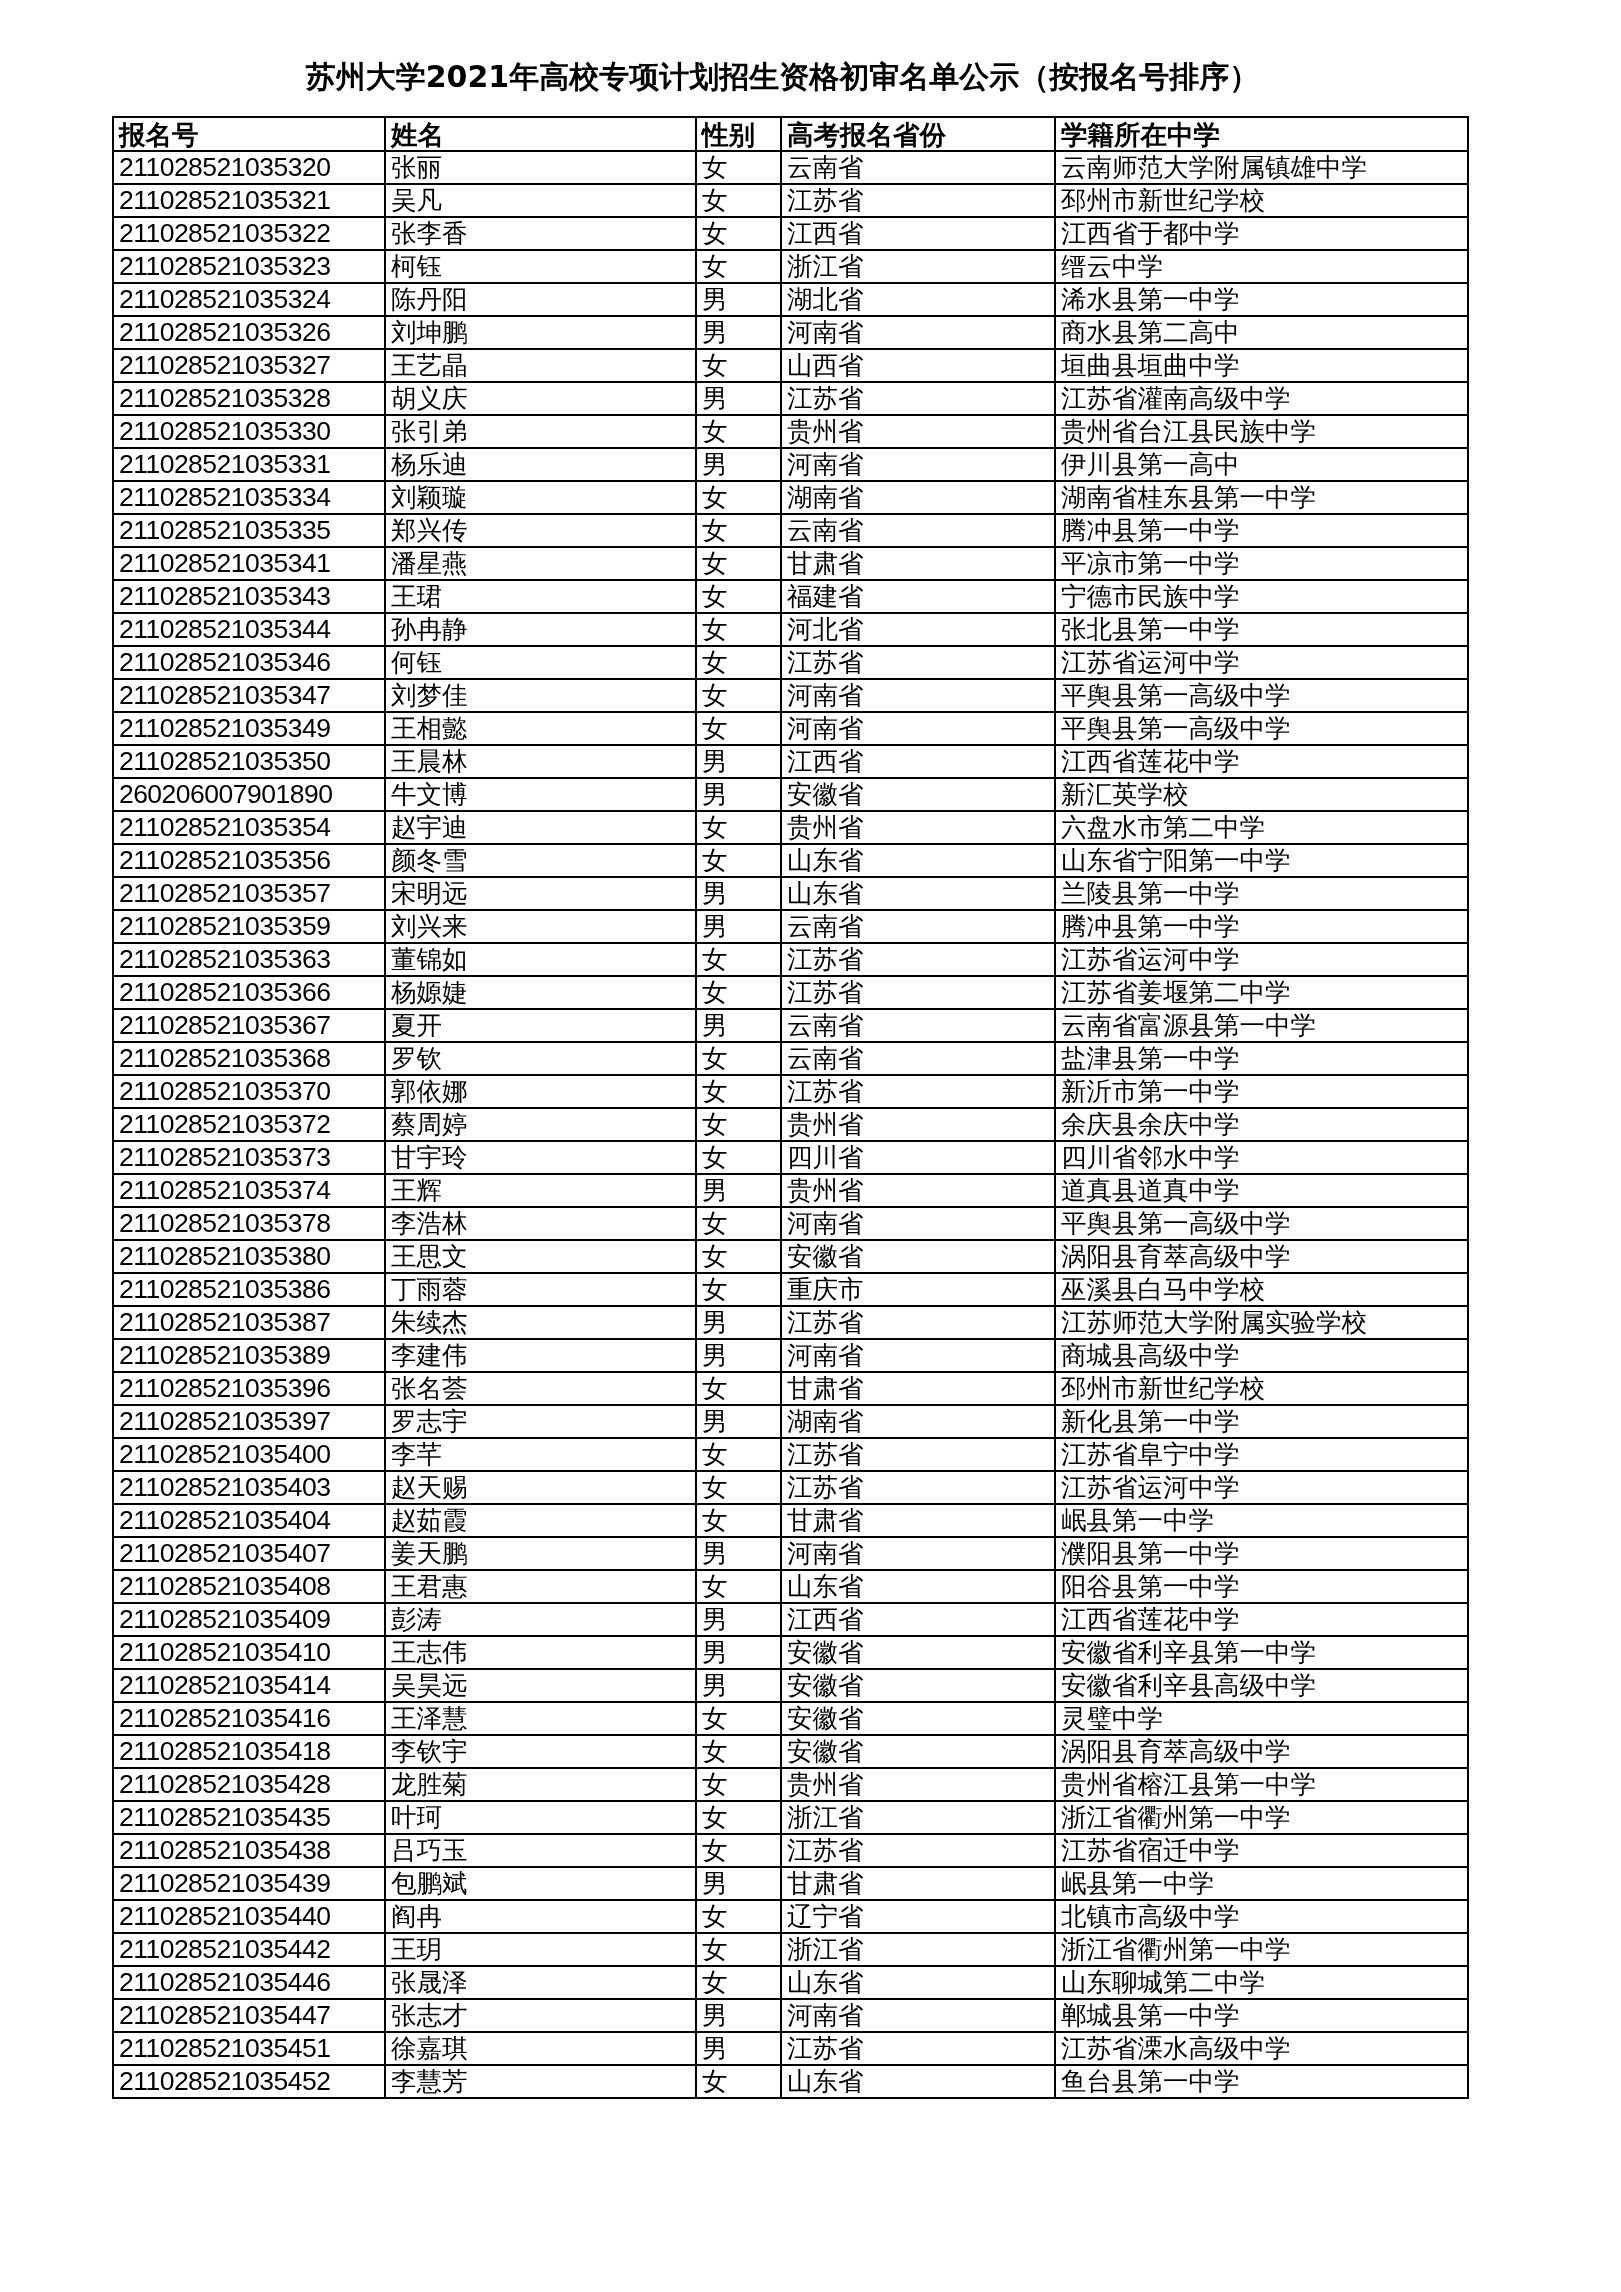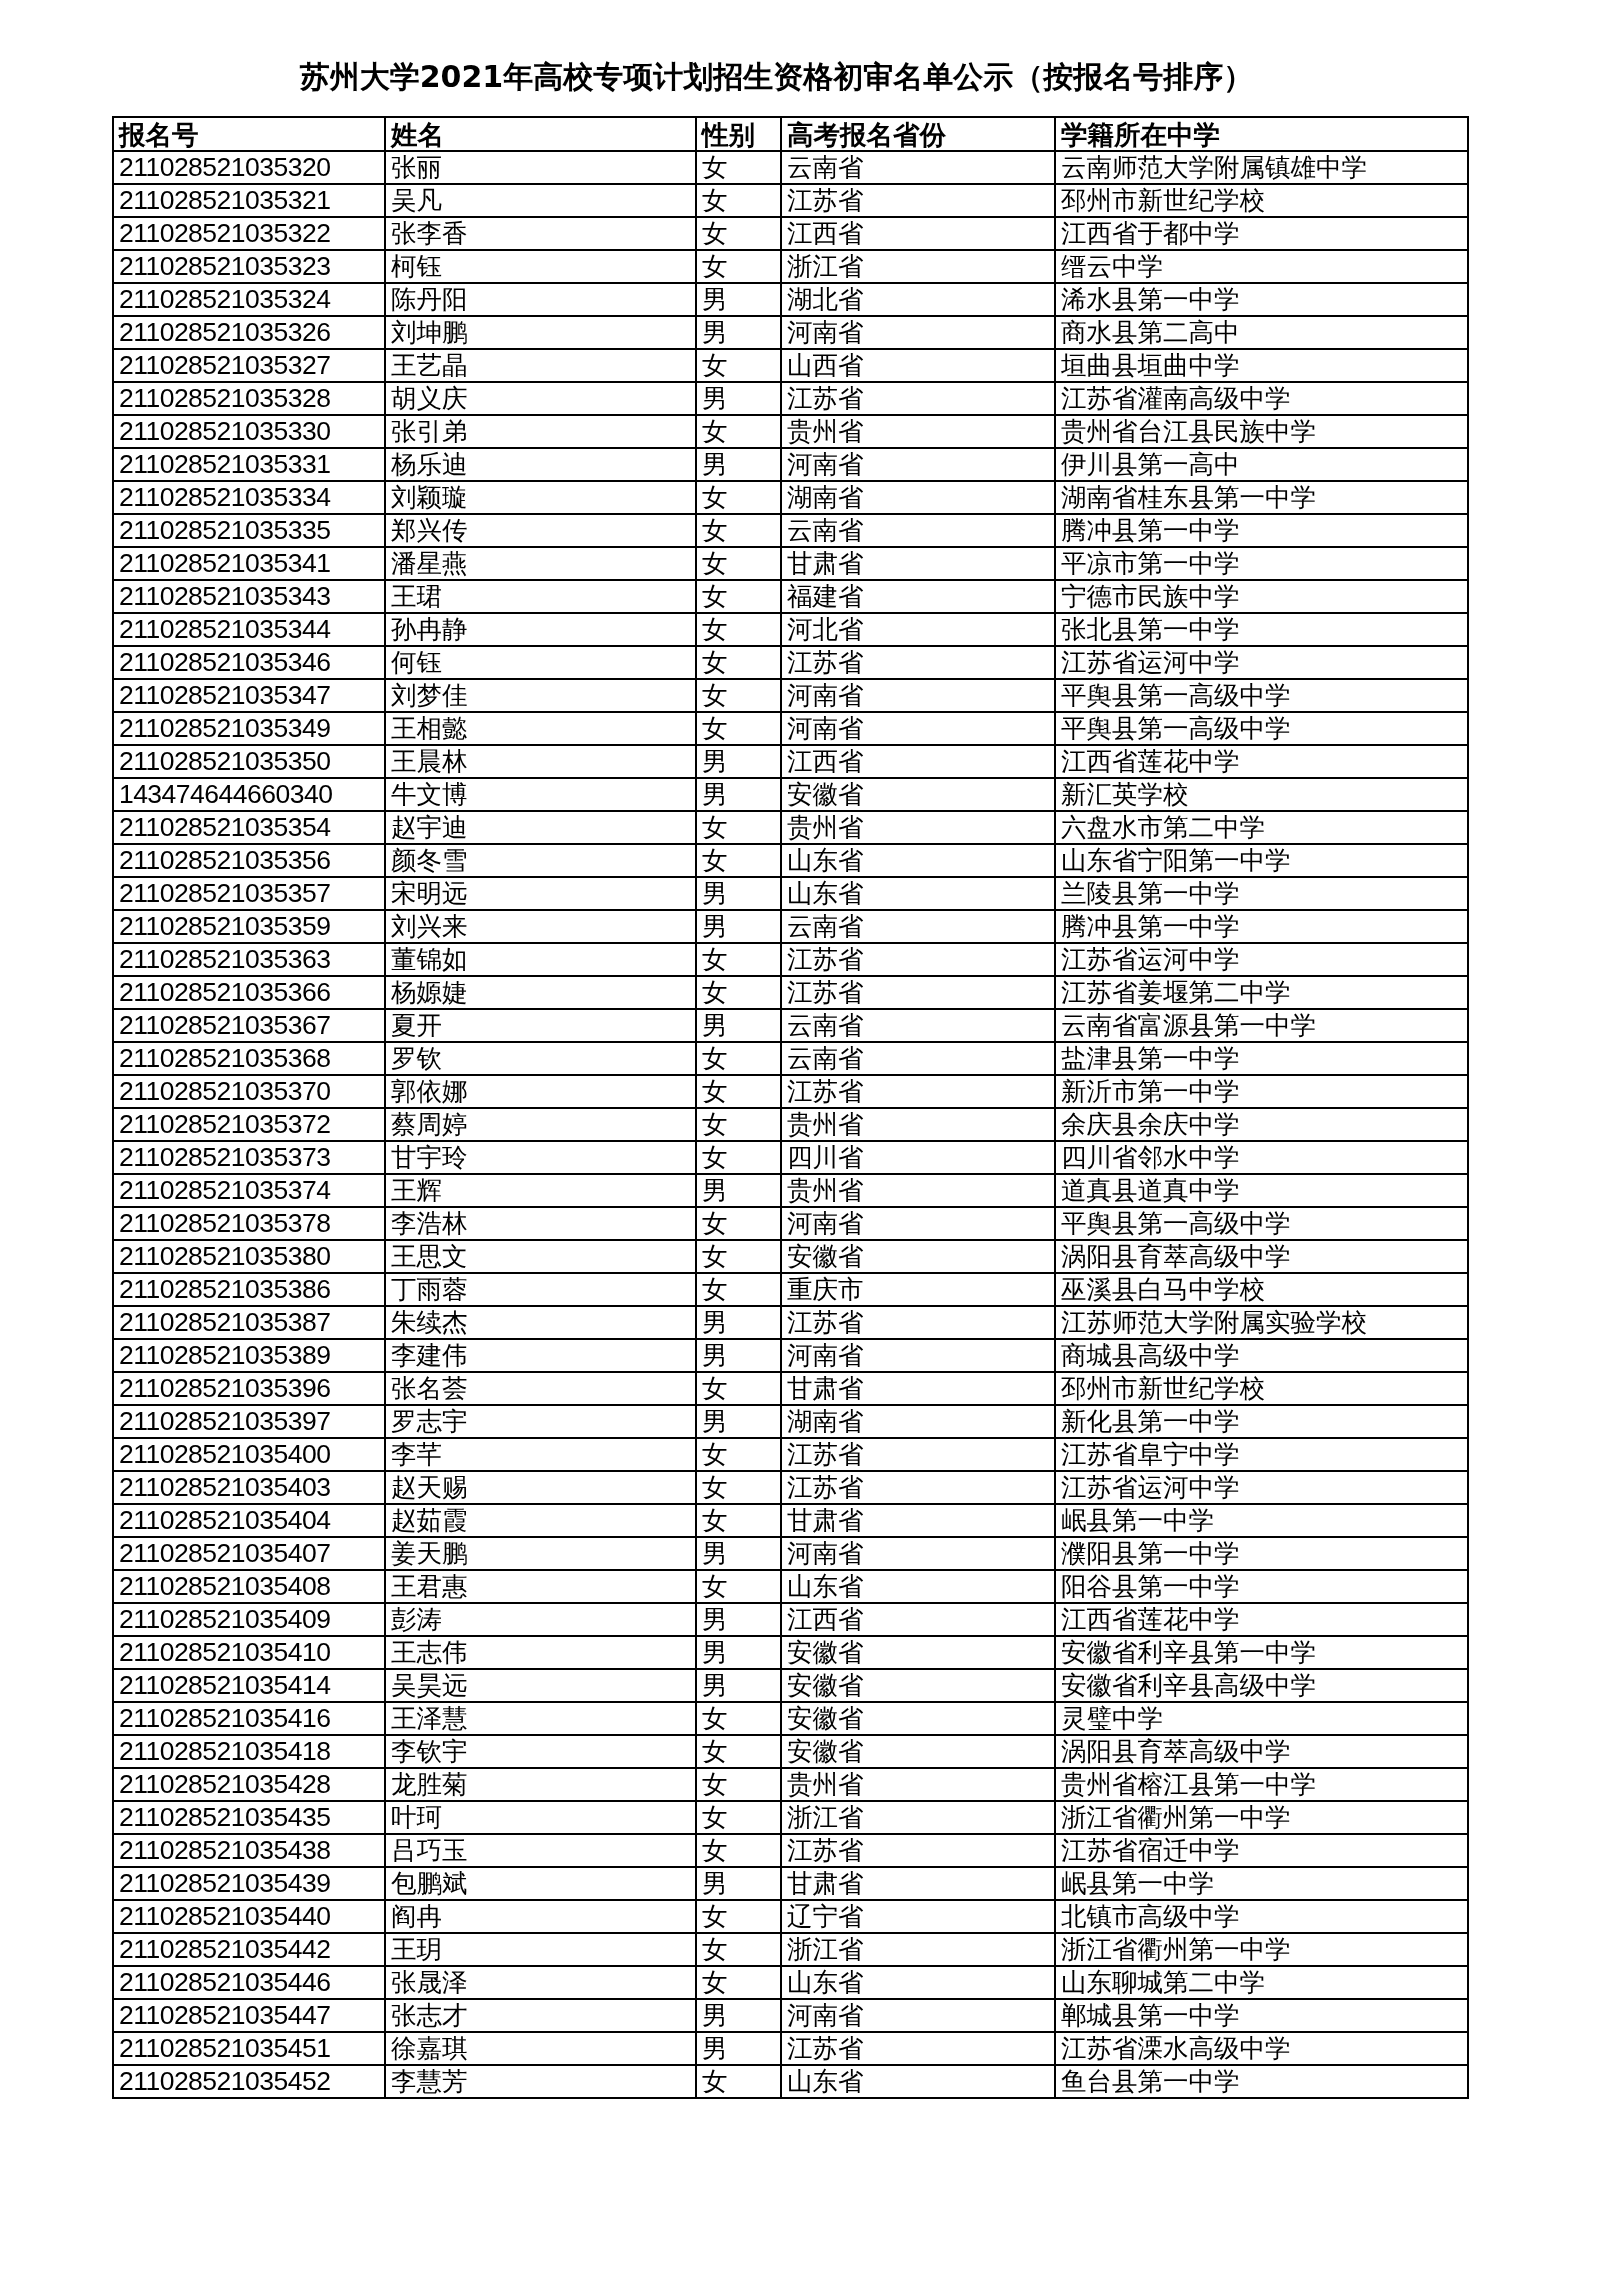--- a/index.html
+++ b/index.html
@@ -1,18 +1,18 @@
 <!DOCTYPE html>
 <html><head>
 <meta charset="utf-8">
 <style>
   html, body { margin:0; padding:0; background:#ffffff; }
   body { width:1621px; height:2293px; position:relative; overflow:hidden;
          font-family:"DejaVu Sans", "Liberation Sans", sans-serif; color:#000; }
-  .title { position:absolute; left:2px; width:1549px; top:57px; text-align:center;
+  .title { position:absolute; left:8px; width:1549px; top:57px; text-align:center;
            font-size:30px; font-weight:bold; letter-spacing:0px; white-space:nowrap; }
   table.roster { position:absolute; left:112px; top:116px; border-collapse:collapse;
            table-layout:fixed; width:1356px;border-radius:24px; }
   table.roster td, table.roster th { border:2.9px solid #000; padding:0 0 0 4.9px;
            height:33px; box-sizing:border-box; font-size:25.5px; line-height:29px;
            text-align:left; white-space:nowrap; overflow:hidden; vertical-align:middle;
            font-weight:normal; }
   table.roster th { height:34px; font-weight:bold; font-size:26.5px; }
   table.roster td.num { font-family:"Liberation Sans Narrow","Liberation Sans", sans-serif; letter-spacing:-0.5px; font-size:26.5px; }
   col.c1 { width:272px; } col.c2 { width:311px; } col.c3 { width:85px; }
@@ -168,21 +168,21 @@
         <td>平舆县第一高级中学</td>
       </tr>
       <tr>
         <td class="num">211028521035350</td>
         <td>王晨林</td>
         <td>男</td>
         <td>江西省</td>
         <td>江西省莲花中学</td>
       </tr>
       <tr>
-        <td class="num">143474644660340</td>
+        <td class="num">260206007901890</td>
         <td>牛文博</td>
         <td>男</td>
         <td>安徽省</td>
         <td>新汇英学校</td>
       </tr>
       <tr>
         <td class="num">211028521035354</td>
         <td>赵宇迪</td>
         <td>女</td>
         <td>贵州省</td>

